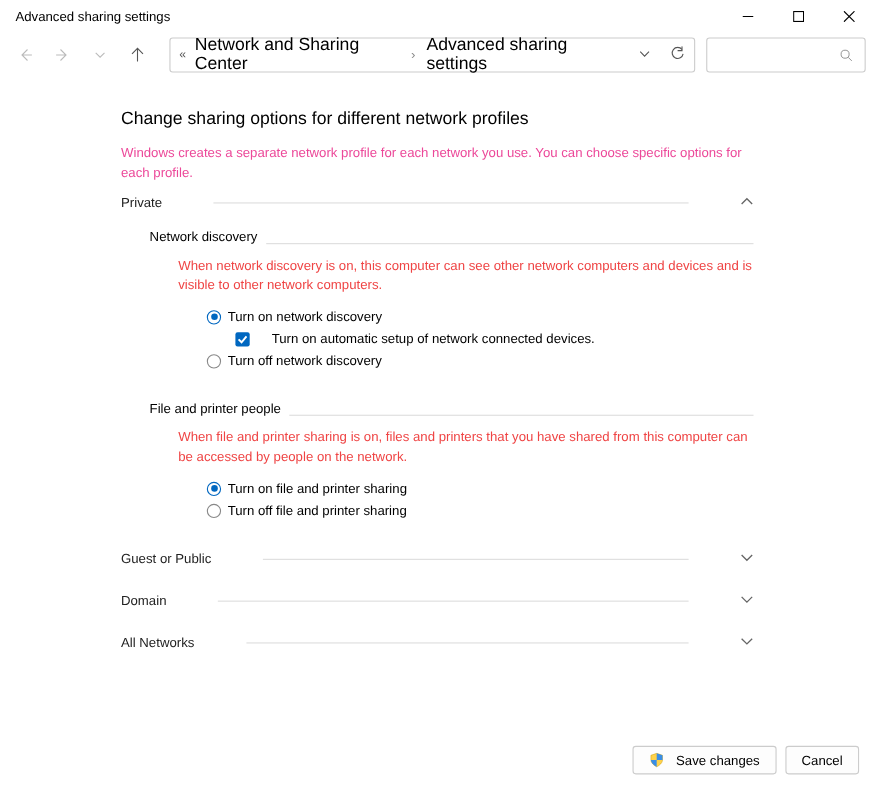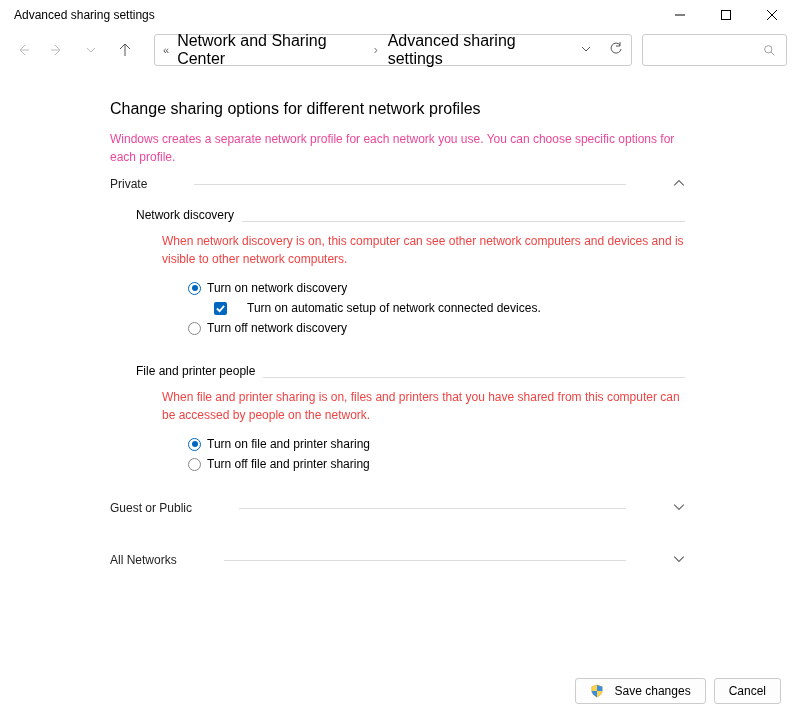--- a/index.html
+++ b/index.html
@@ -178,20 +178,29 @@
     <span class="section-line"></span>
     <span class="section-chev">
       <svg width="12" height="12" viewBox="0 0 10 10">
           <path d="M1 3 L5 7 L9 3" fill="none" stroke="currentColor" stroke-width="1"></path>
         </svg>
     </span>
   </div>
 
   <div class="gap-sm"></div>
 
+  <div class="section-row">
+    <span class="section-label">Domain</span>
+    <span class="section-line"></span>
+    <span class="section-chev">
+      <svg width="12" height="12" viewBox="0 0 10 10">
+          <path d="M1 3 L5 7 L9 3" fill="none" stroke="currentColor" stroke-width="1"></path>
+        </svg>
+    </span>
+  </div>
 
   <div class="gap-sm"></div>
 
   <div class="section-row">
     <span class="section-label">All Networks</span>
     <span class="section-line"></span>
     <span class="section-chev">
       <svg width="12" height="12" viewBox="0 0 10 10">
           <path d="M1 3 L5 7 L9 3" fill="none" stroke="currentColor" stroke-width="1"></path>
         </svg>

